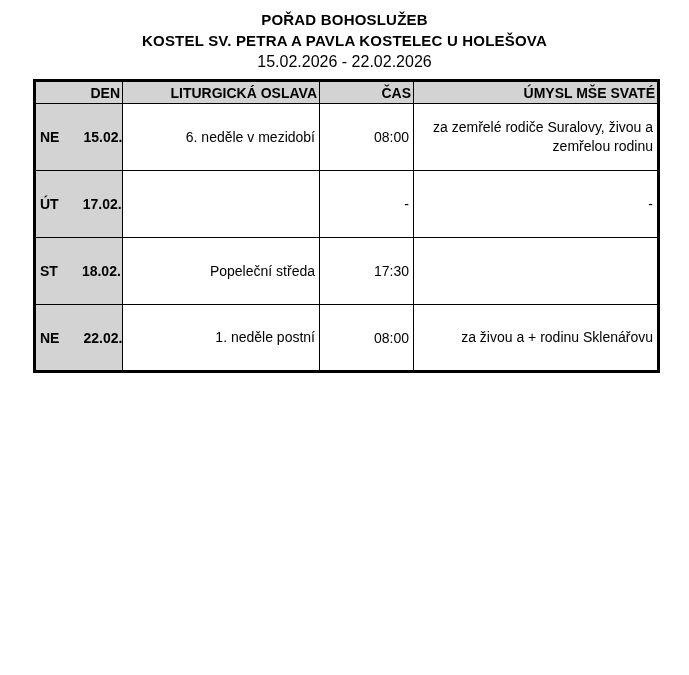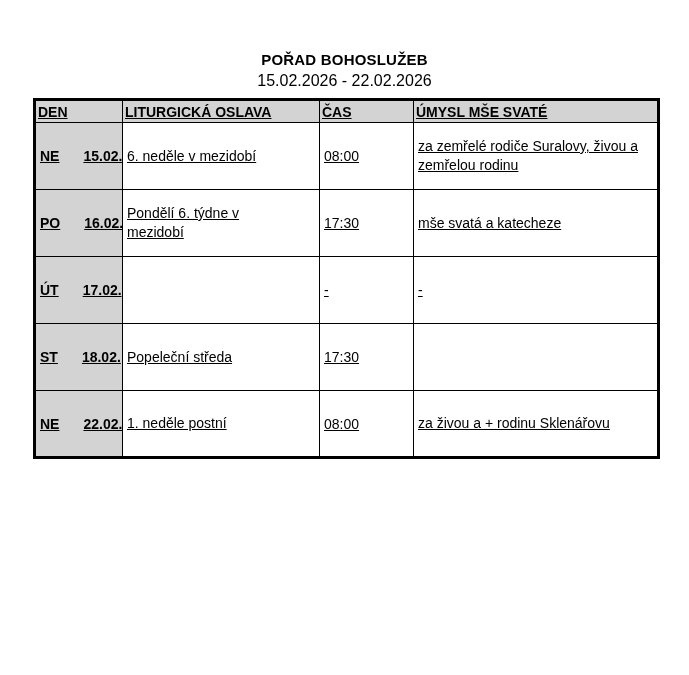--- a/index.html
+++ b/index.html
@@ -19,42 +19,40 @@
   .doc-header {
     padding-top: 9px;
     text-align: center;
     line-height: 21px;
   }
   .doc-header .t1,
   .doc-header .t2 {
     font-size: 15px;
     font-weight: bold;
     letter-spacing: 0.2px;
-    margin-top: 40px;
   }
   .doc-header .t3 {
     font-size: 16px;
     font-weight: normal;
   }
   table.schedule {
     border-collapse: collapse;
     table-layout: fixed;
     margin: 7px 0 0 33px;
     width: 624px;
     border: 3px solid #000000;
   }
   table.schedule th,
   table.schedule td {
     border: 1.5px solid #000000;
     font-size: 14px;
-    text-align: left;
+    text-align: right;
     vertical-align: middle;
     padding: 2px 4px;
     overflow: hidden;
-    text-decoration: underline;
   }
   table.schedule thead th {
     background: #d3d3d3;
     font-weight: bold;
     height: 19px;
     padding: 1px 2px;
   }
   table.schedule tbody tr {
     height: 67px;
   }
@@ -74,20 +72,21 @@
     line-height: 19px;
   }
 </style>
 </head>
 <body>
 
 <div class="page">
 
   <div class="doc-header">
     <div class="t1">POŘAD BOHOSLUŽEB</div>
+    <div class="t2">KOSTEL SV. PETRA A PAVLA KOSTELEC U HOLEŠOVA</div>
     <div class="t3">15.02.2026 - 22.02.2026</div>
   </div>
 
   <table class="schedule">
     <colgroup>
       <col style="width:88px">
       <col style="width:197px">
       <col style="width:94px">
       <col style="width:245px">
     </colgroup>
@@ -104,32 +103,20 @@
         <td class="day-cell">
           <div class="day-wrap">
             <span>NE</span>
             <span>15.02.</span>
           </div>
         </td>
         <td class="multiline">6. neděle v mezidobí</td>
         <td>08:00</td>
         <td class="multiline">za zemřelé rodiče Suralovy, živou a
 zemřelou rodinu</td>
-      </tr>
-      <tr>
-        <td class="day-cell">
-          <div class="day-wrap">
-            <span>PO</span>
-            <span>16.02.</span>
-          </div>
-        </td>
-        <td class="multiline">Pondělí 6. týdne v
-mezidobí</td>
-        <td>17:30</td>
-        <td class="multiline">mše svatá a katecheze</td>
       </tr>
       <tr>
         <td class="day-cell">
           <div class="day-wrap">
             <span>ÚT</span>
             <span>17.02.</span>
           </div>
         </td>
         <td class="multiline"></td>
         <td>-</td>

